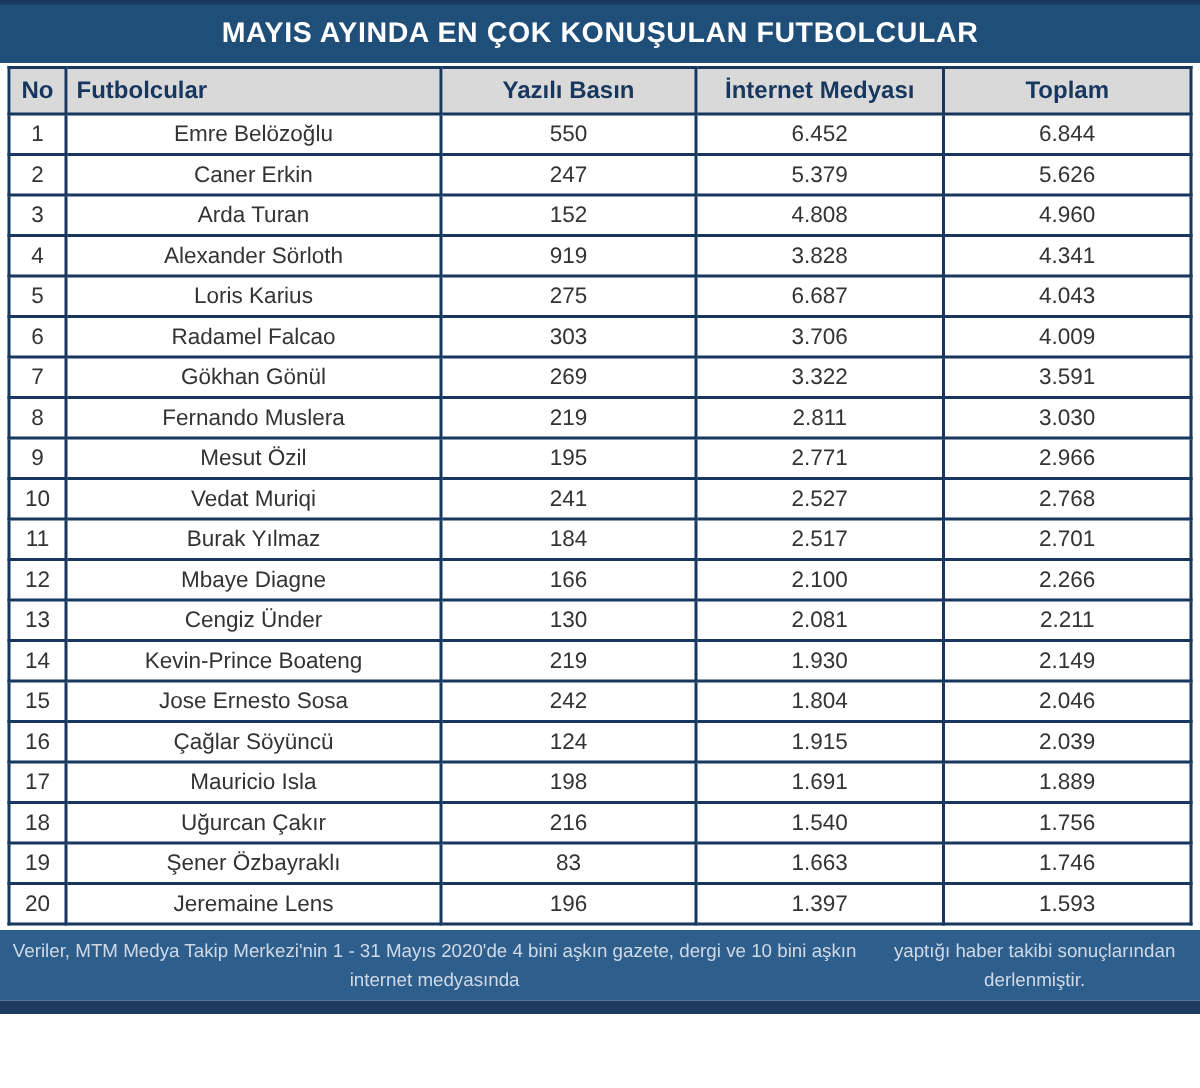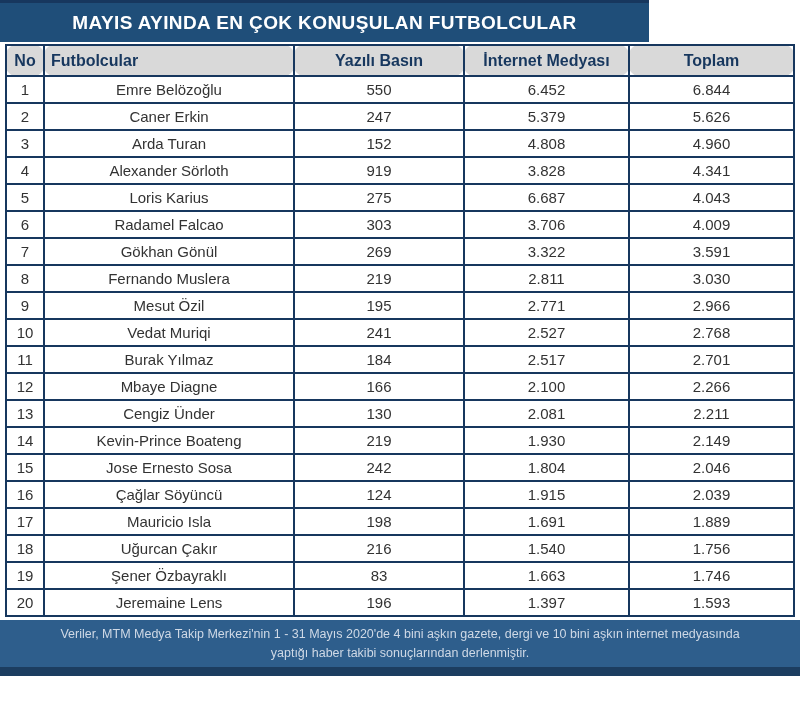--- a/index.html
+++ b/index.html
@@ -3,21 +3,21 @@
 <meta charset="utf-8">
 <style>
   * { margin: 0; padding: 0; box-sizing: border-box; }
   html, body {
     width: 800px; height: 725px;
     background: #ffffff;
     font-family: "Liberation Sans", sans-serif;
     overflow: hidden;
   }
   .title-bar {
-    width: 649px; height: 42px;
+    width: 800px; height: 42px;
     background: #1F4E79;
     border-top: 3px solid #17375E;
     display: flex; align-items: center; justify-content: center;
   }
   .title-bar .title-text {
     color: #ffffff;
     font-size: 19px;
     font-weight: bold;
     letter-spacing: 0.4px;
   }
@@ -36,39 +36,38 @@
     padding: 1px 6px;
     white-space: nowrap;
     overflow: hidden;
   }
   table.main-table thead th {
     background: #D9D9D9;
     color: #17375E;
     font-weight: bold;
     font-size: 16px;
     height: 31px;
-    border-radius: 10px;
   }
   .col-no    { width: 38px; }
   .col-name  { width: 250px; }
   .col-press { width: 170px; }
   .col-net   { width: 165px; }
   .col-total { width: auto; }
   th.h-no, td.cell-no { text-align: center; }
   th.h-name { text-align: left; padding-left: 8px; }
   td.cell-name { text-align: center; padding-left: 8px; }
   th.h-press, th.h-net, th.h-total,
   td.cell-value { text-align: center; }
   .footer {
     margin-top: 3px;
     width: 800px; height: 47px;
     background: #2E5E8C;
     color: #CFD9E6;
     font-size: 12.5px;
-    display: flex; flex-direction: column;
+    display: flex; flex-direction: row;
     align-items: center; justify-content: center;
     line-height: 1.5;
     text-align: center;
   }
   .footer-strip {
     width: 800px; height: 9px;
     background: #1C3D60;
   }
 </style>
 </head>

